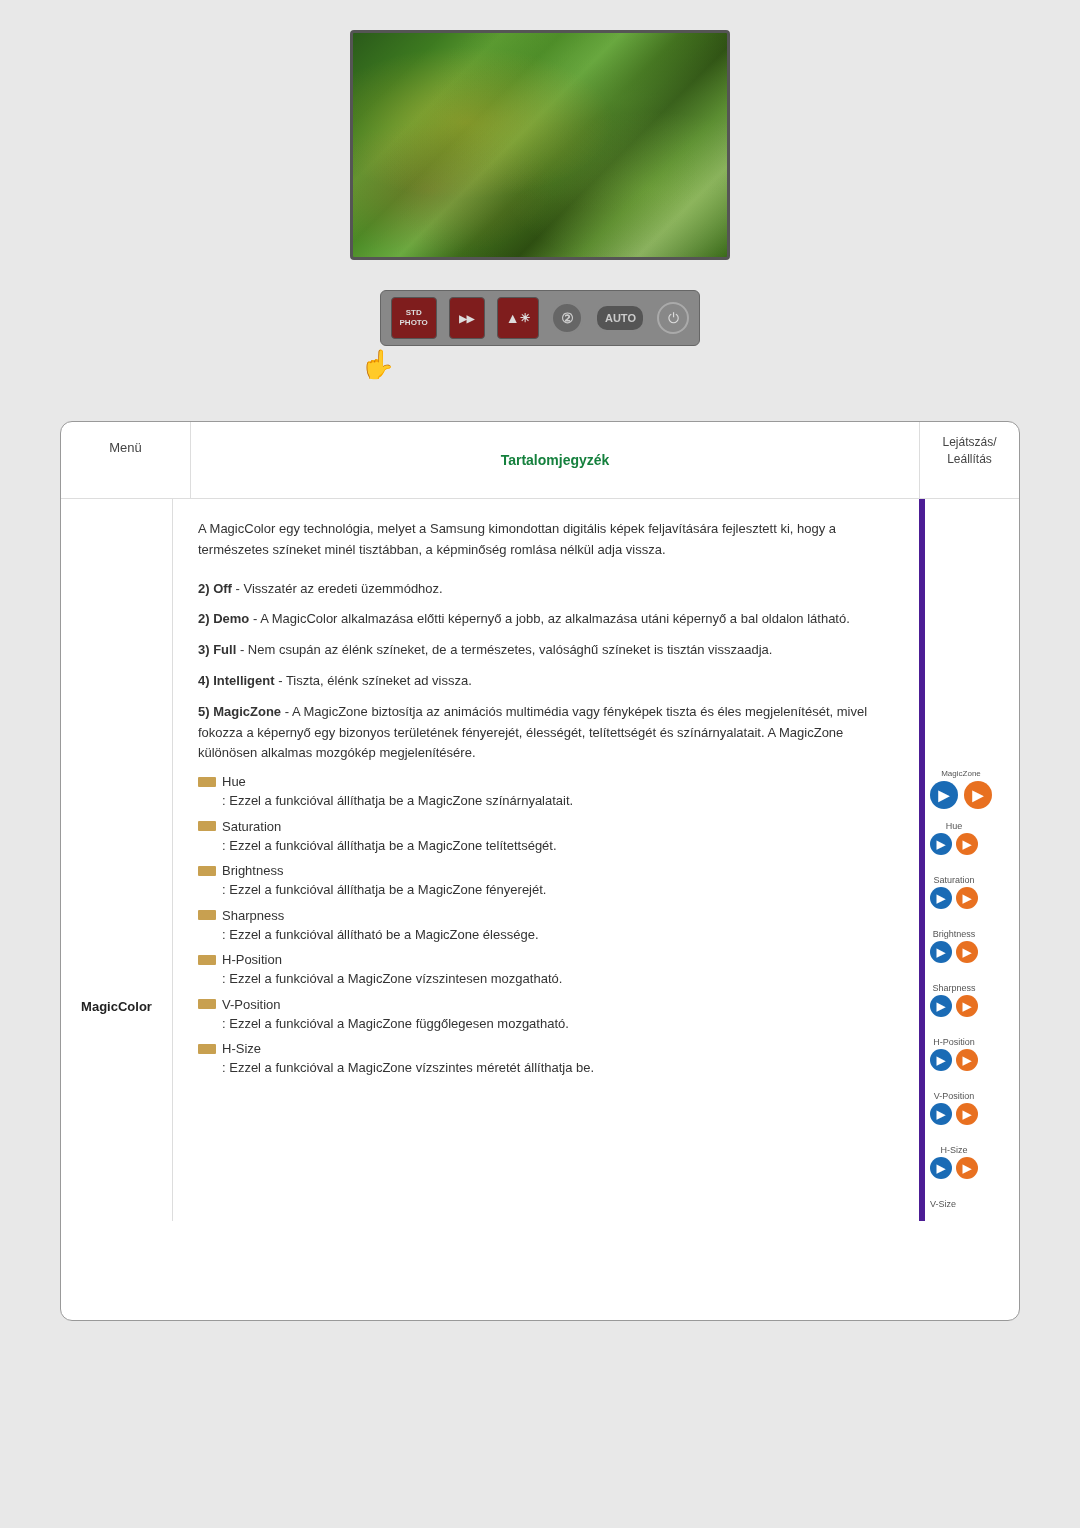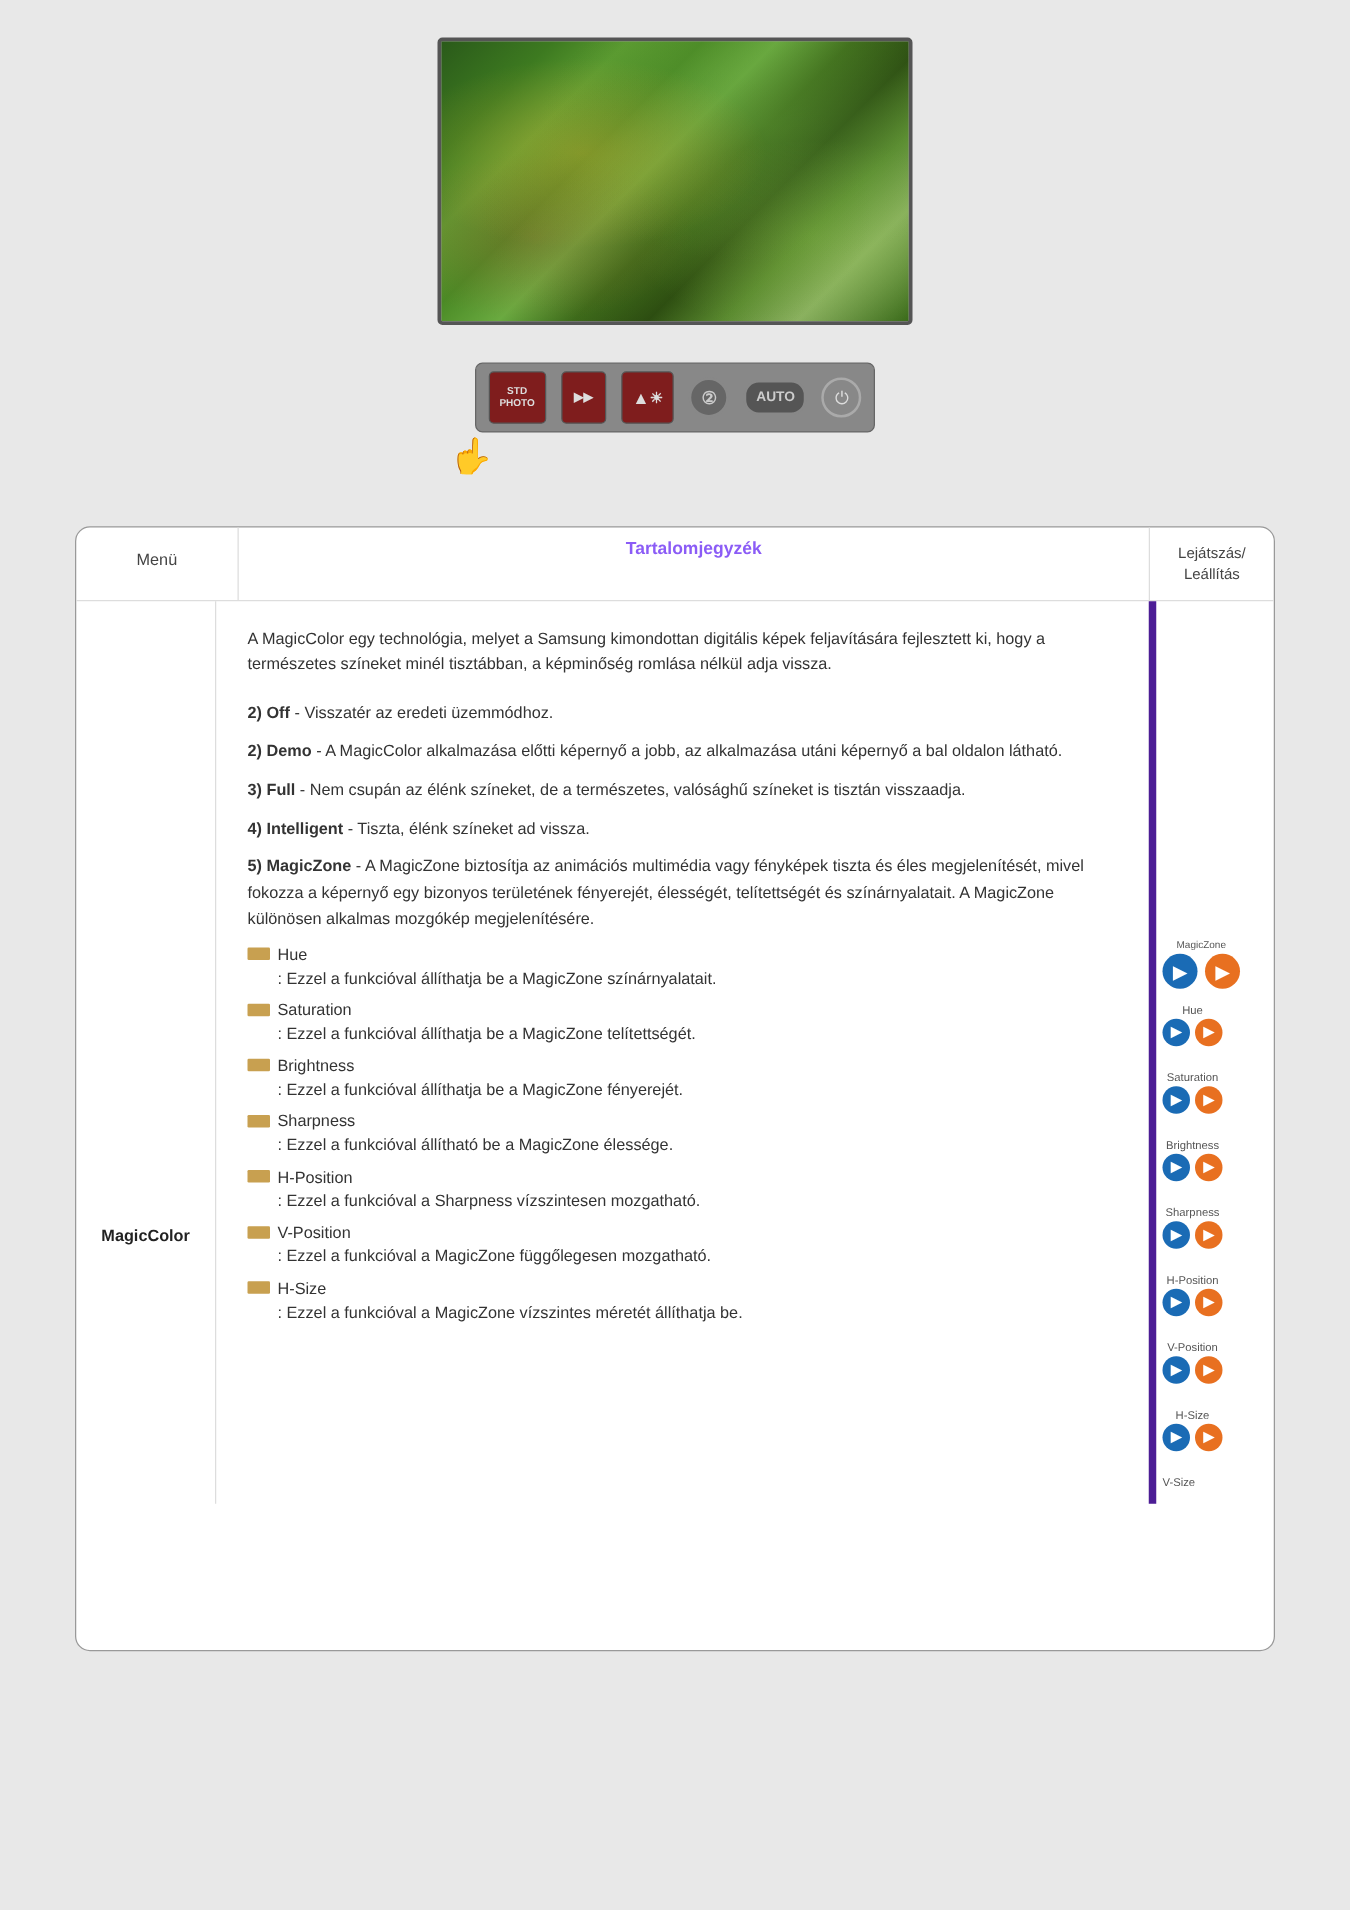--- a/index.html
+++ b/index.html
@@ -145,25 +145,25 @@
       padding: 18px 15px;
       text-align: center;
       font-size: 13px;
       color: #444;
       border-right: 1px solid #ddd;
       flex-shrink: 0;
     }
 
     .header-toc {
       flex: 1;
-      padding: 8px 20px;
+      padding: 30px 20px;
       text-align: center;
       font-size: 14px;
       font-weight: bold;
-      color: #8b5cf6;
+      color: #15803d;
     }
 
     .header-playback {
       width: 100px;
       padding: 12px 10px;
       text-align: center;
       font-size: 12px;
       color: #444;
       border-left: 1px solid #ddd;
       flex-shrink: 0;
@@ -400,21 +400,21 @@
             <span>Sharpness</span>
           </div>
           <div class="sub-desc">: Ezzel a funkcióval állítható be a MagicZone élessége.</div>
         </div>
 
         <div class="sub-section">
           <div class="sub-label">
             <span class="sub-label-icon"></span>
             <span>H-Position</span>
           </div>
-          <div class="sub-desc">: Ezzel a funkcióval a Sharpness vízszintesen mozgatható.</div>
+          <div class="sub-desc">: Ezzel a funkcióval a MagicZone vízszintesen mozgatható.</div>
         </div>
 
         <div class="sub-section">
           <div class="sub-label">
             <span class="sub-label-icon"></span>
             <span>V-Position</span>
           </div>
           <div class="sub-desc">: Ezzel a funkcióval a MagicZone függőlegesen mozgatható.</div>
         </div>
 

